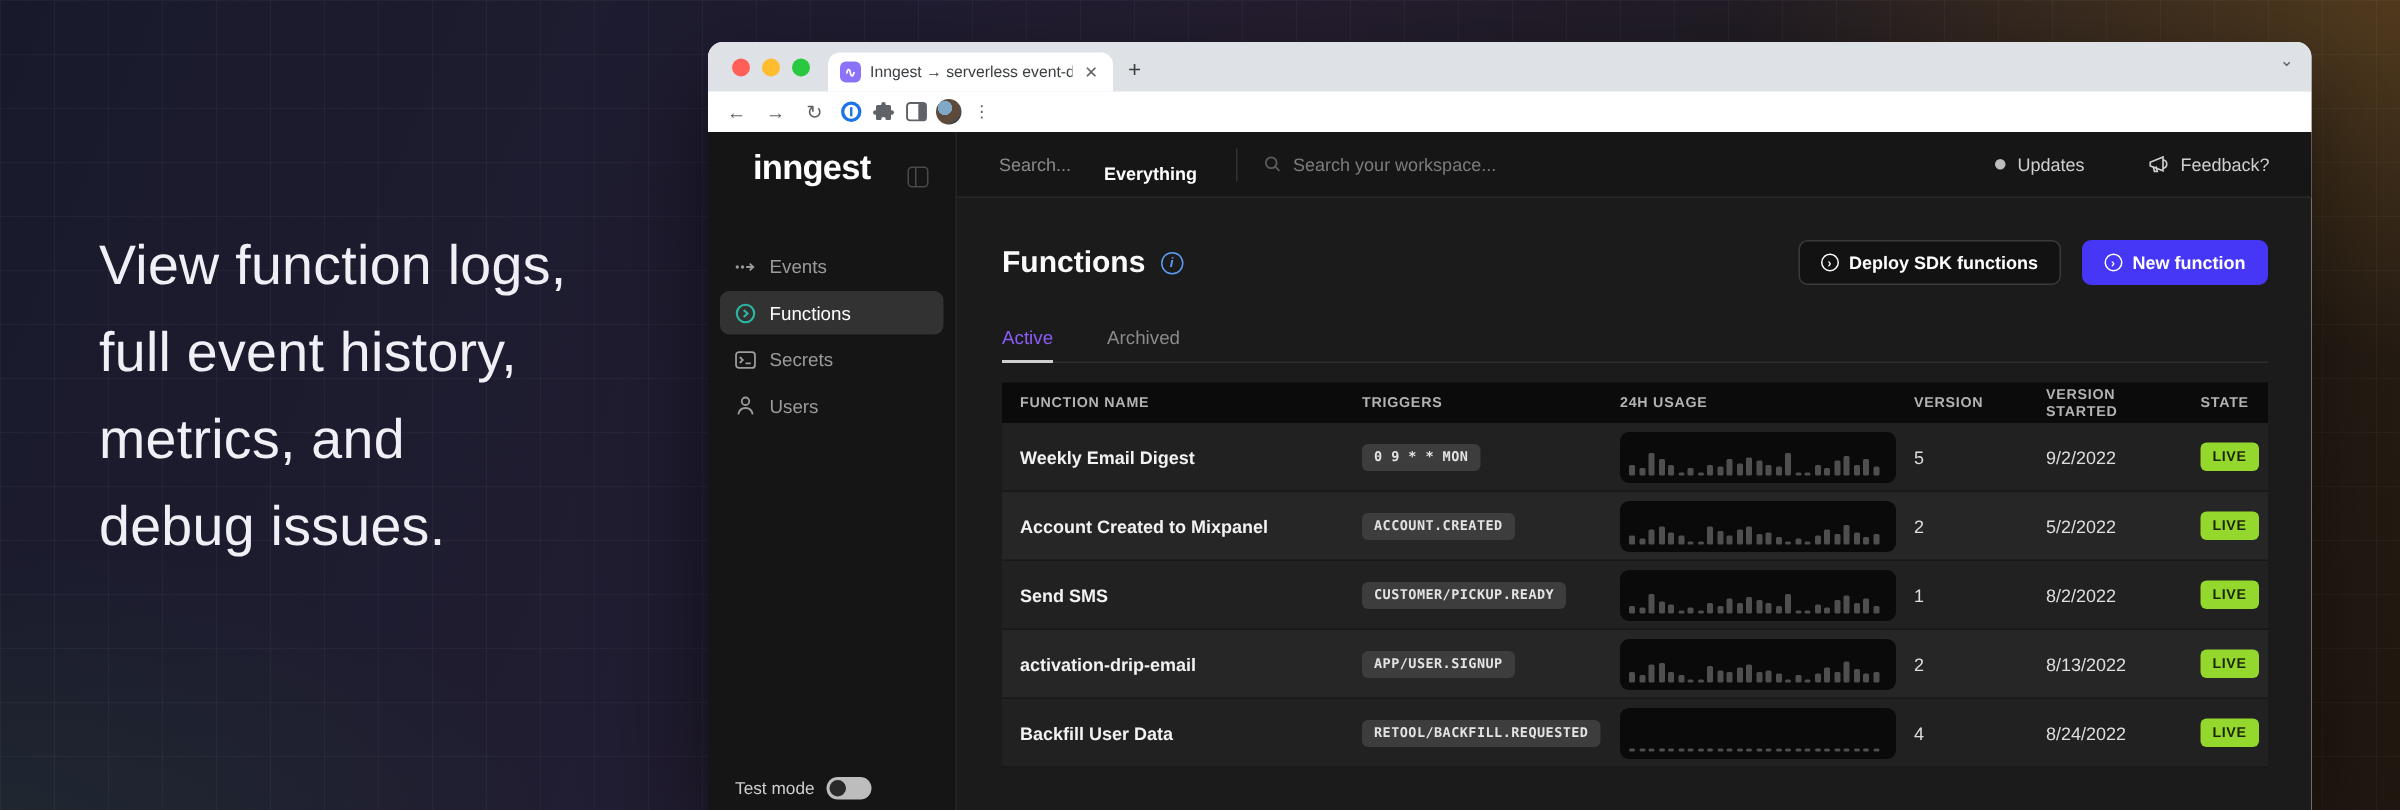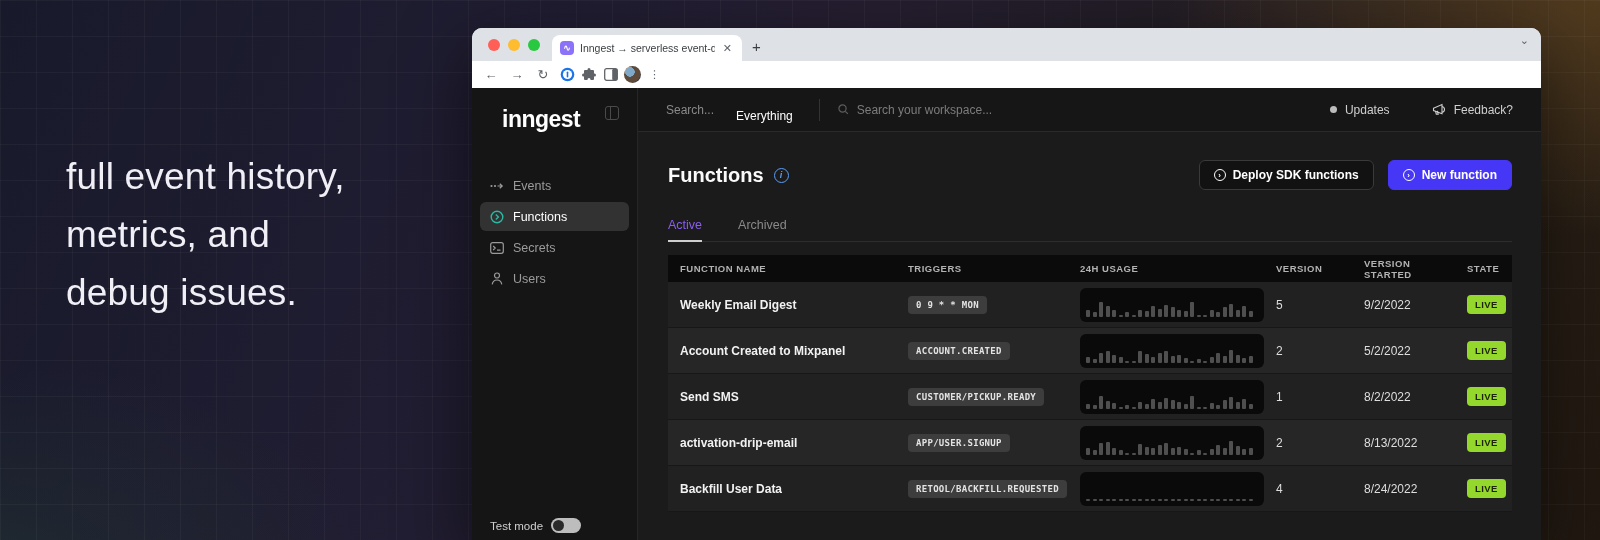--- a/index.html
+++ b/index.html
@@ -59,39 +59,39 @@
   .omni-spacer { flex:1; }
   .omni-ic { color:#5f6368; }
   .ext-ic { width:18px; display:flex; justify-content:center; align-items:center; }
   .avatar { width:17px; height:17px; border-radius:50%;
     background:radial-gradient(circle at 35% 35%, #7fa8c9 0 30%, #5d4a3a 31% 70%, #2f3d52 71%); }
   .kebab { color:#5f6368; font-size:11px; letter-spacing:0; padding:0 4px; }
 
   
   .app { height:453px; background:#1b1b1b; display:flex; position:relative; color:#e5e5e5; }
   .sidebar { width:166px; background:#151515; border-right:1px solid #262626; position:relative; flex:0 0 auto; }
-  .logo-row { display:flex; align-items:flex-start; justify-content:space-between; padding:18px 18px 18px 30px; }
+  .logo-row { display:flex; align-items:flex-end; justify-content:space-between; padding:10px 18px 18px 30px; }
   .logo { color:#fff; font-size:23px; font-weight:bold; letter-spacing:-.5px; }
   .collapse-ic { width:14px; height:14px; border:1px solid #4a4a4a; border-radius:3px; position:relative; }
   .collapse-ic::after { content:""; position:absolute; left:4px; top:0; bottom:0; width:1px; background:#4a4a4a; }
   .nav { padding:20px 8px 0 8px; display:flex; flex-direction:column; gap:2px; }
   .nav-item { display:flex; align-items:center; gap:9px; height:29px; padding:0 10px; border-radius:6px;
     color:#9b9b9b; font-size:12.5px; }
   .nav-item.active { background:#323232; color:#fff; }
   .nav-item .ic { width:14px; display:flex; justify-content:center; }
   .testmode { position:absolute; bottom:8px; left:18px; display:flex; align-items:center; gap:8px;
     color:#cfcfcf; font-size:11.5px; }
   .toggle { width:30px; height:15px; background:#bdbdbd; border-radius:8px; position:relative; }
   .toggle::after { content:""; position:absolute; left:2px; top:2px; width:11px; height:11px; border-radius:50%; background:#2a2a2a; }
 
   .right-col { flex:1; display:flex; flex-direction:column; }
   .topbar { height:44px; border-bottom:1px solid #2a2a2a; background:#161616; display:flex; align-items:center;
     padding:0 28px; font-size:12px; }
   .search-lbl { color:#8a8a8a; margin-right:22px; }
-  .search-scope { color:#fff; font-weight:normal; margin-right:26px;margin-top:12px; }
+  .search-scope { color:#fff; font-weight:bold; margin-right:26px;margin-top:12px; }
   .topbar-div { width:1px; height:22px; background:#333; margin-right:18px; }
   .ws-search { display:flex; align-items:center; gap:8px; color:#7c7c7c; flex:1; }
   .topbar-right { display:flex; align-items:center; gap:8px; color:#cfcfcf; }
   .upd-dot { width:7px; height:7px; border-radius:50%; background:#bdbdbd; }
   .fb-gap { width:26px; }
 
   .main { flex:1; padding:28px 29px 0 30px; position:relative; }
   .main-head { display:flex; align-items:center; }
   .page-title { font-size:20px; font-weight:600; color:#fafafa; }
   .info-ic { margin-left:10px; width:15px; height:15px; border:1.4px solid #5d9cf5; border-radius:50%;
@@ -128,20 +128,21 @@
     border-radius:4px; padding:4px 8px; letter-spacing:.4px; }
 
   svg { display:block; }
 </style>
 </head>
 <body>
 
 <div class="bg-grid"></div>
 
 <div class="hero">
+  <div class="line">View function logs,</div>
   <div class="line">full event history,</div>
   <div class="line">metrics, and</div>
   <div class="line">debug issues.</div>
 </div>
 
 <div class="browser">
 
   <div class="tabstrip">
     <div class="traffic">
       <span class="tl-close"></span>

